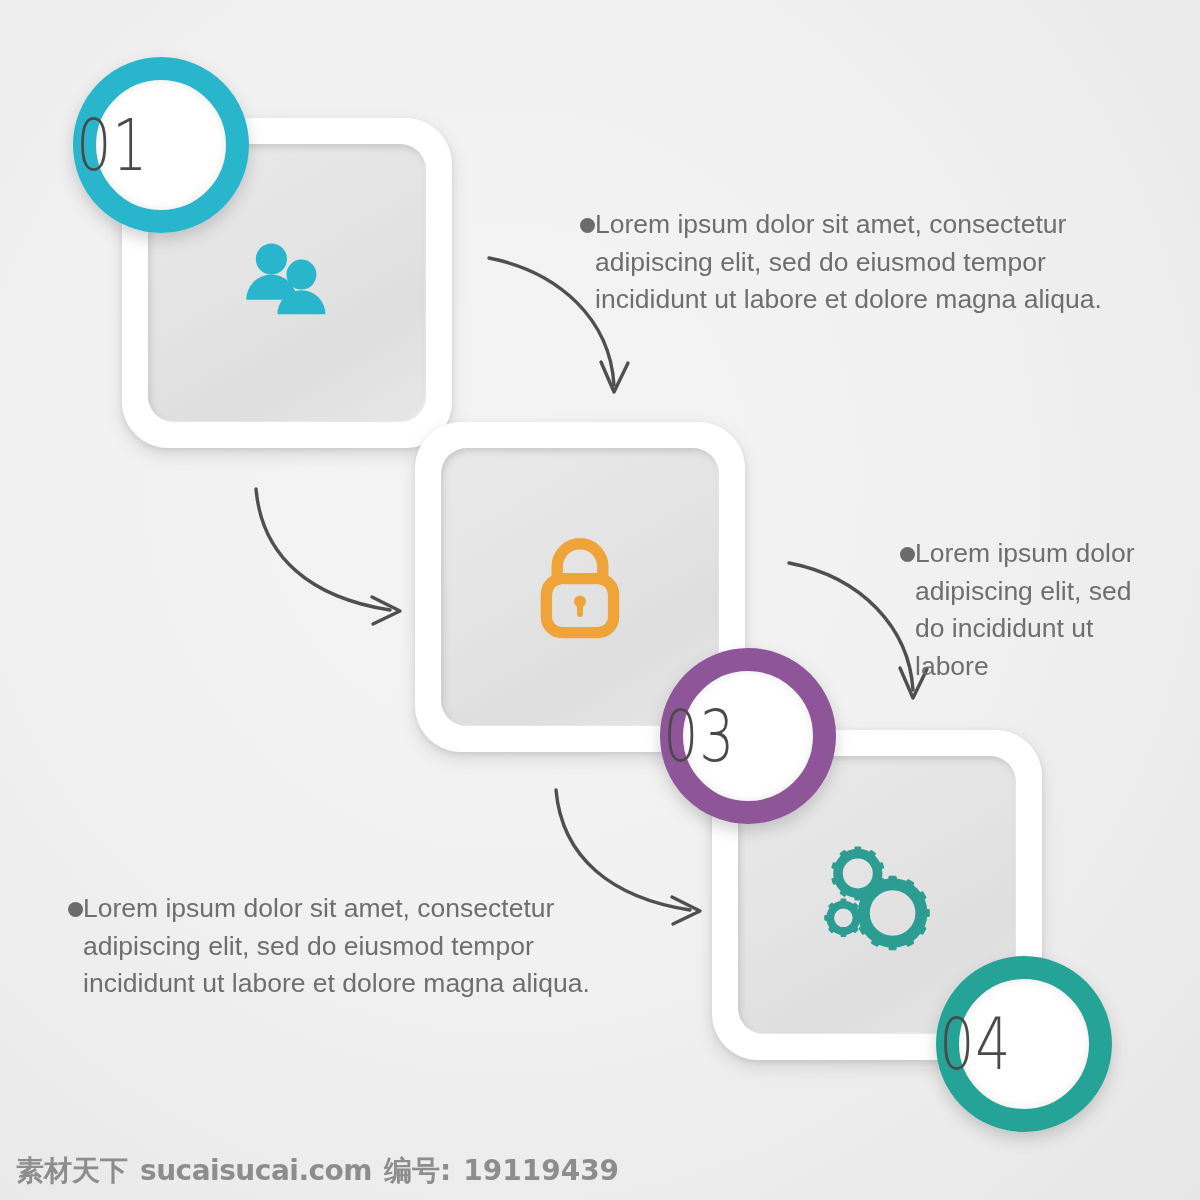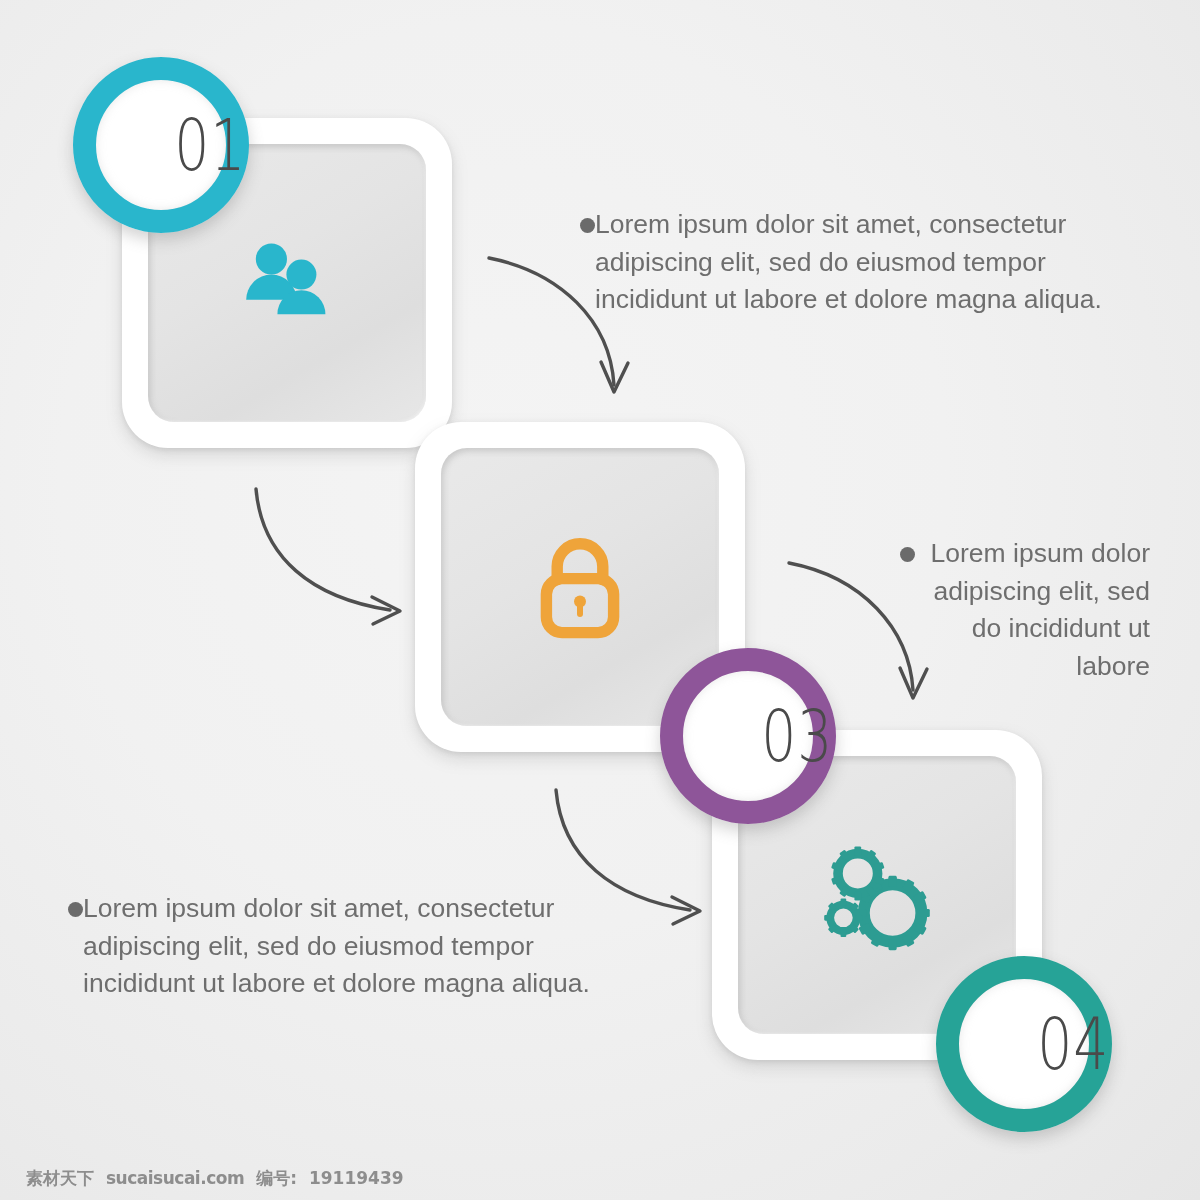--- a/index.html
+++ b/index.html
@@ -47,21 +47,21 @@
 
   
   .badge {
     position: absolute;
     width: 176px;
     height: 176px;
     border-radius: 50%;
     box-sizing: border-box;
     display: flex;
     align-items: center;
-    justify-content: flex-end;
+    justify-content: flex-start;
     box-shadow: 0 7px 15px rgba(110,110,110,0.30);
   }
   .badge .ring {
     position: absolute;
     inset: 0;
     border-radius: 50%;
     box-sizing: border-box;
     border-style: solid;
     border-width: 23px;
   }
@@ -102,41 +102,41 @@
     margin-top: 12px;
   }
   .textblock p {
     margin: 0;
     font-size: 26.5px;
     line-height: 1.42;
     color: #6e6e6e;
     font-family: "Liberation Sans", sans-serif;
   }
   #text1 { left: 580px; top: 206px; width: 560px; }
-  #text2 { left: 900px; top: 535px; width: 250px; text-align: right; }
+  #text2 { left: 900px; top: 535px; width: 250px; }
   #text3 { left: 68px;  top: 890px; width: 560px; }
 
   
   .arrows {
     position: absolute;
     left: 0; top: 0;
     width: 1200px; height: 1200px;
     pointer-events: none;
   }
 
   
   #footer {
     position: absolute;
-    left: 26px;
+    left: 16px;
     bottom: 10px;
     display: flex;
     align-items: baseline;
     gap: 12px;
     color: #8d8d8d;
-    font-size: 17px;
+    font-size: 28px;
     font-family: "DejaVu Sans", sans-serif;
     font-weight: bold;
     justify-content: center;
   }
   #footer .site { letter-spacing: -0.5px; }
 </style>
 </head>
 <body>
 
 <div id="stage">

